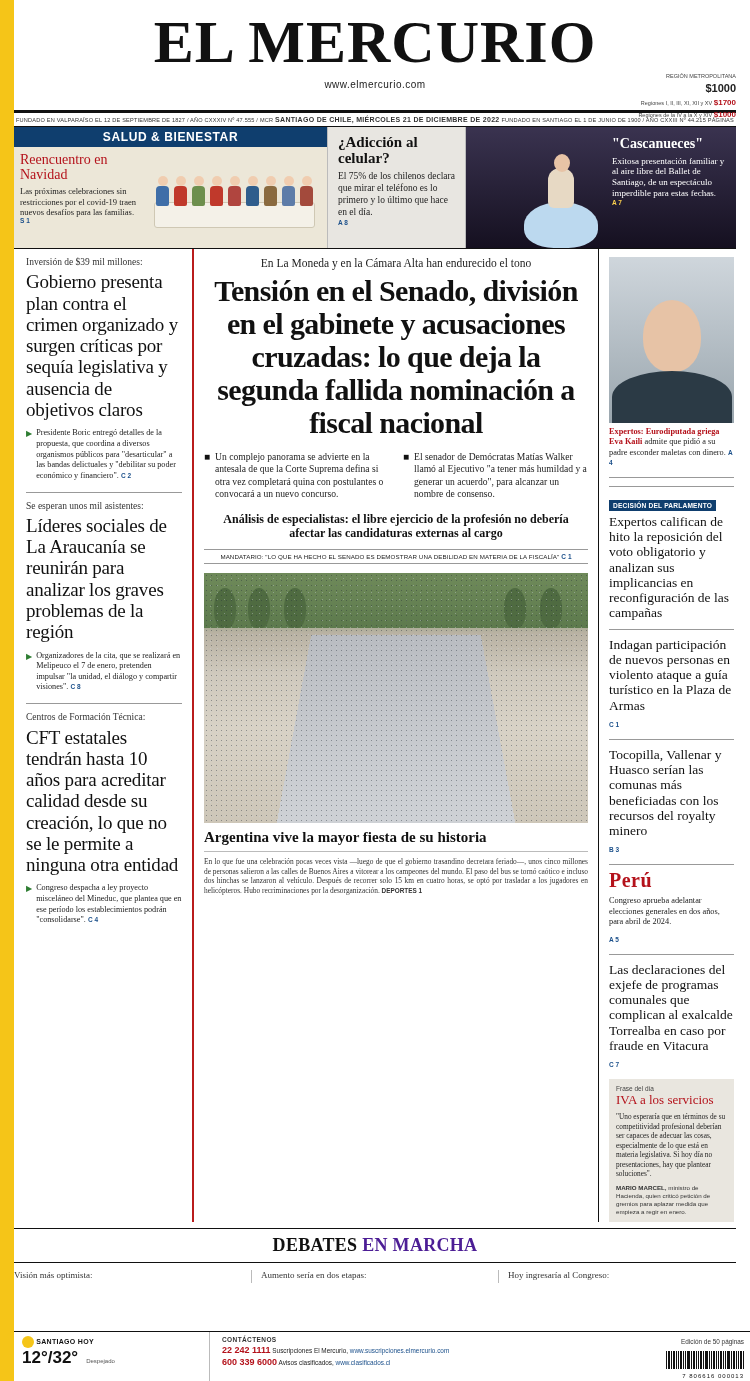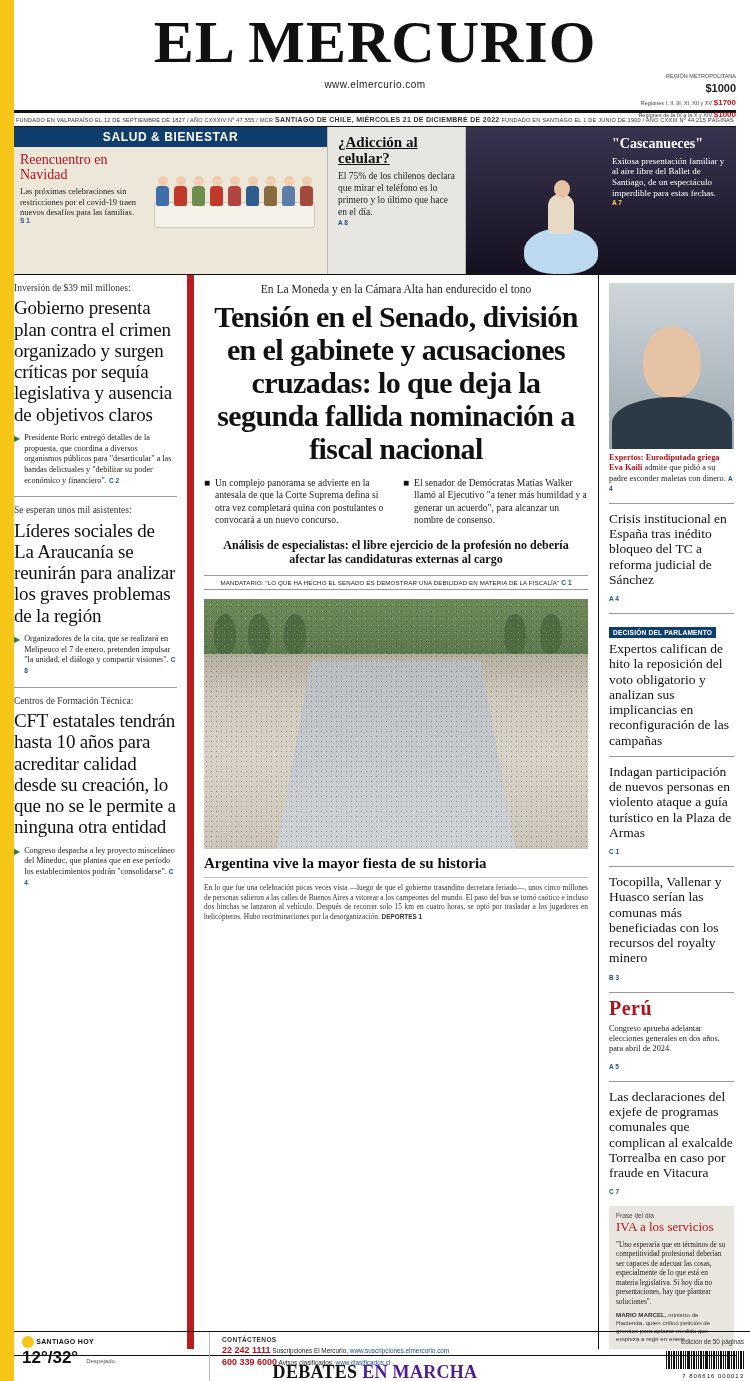--- a/index.html
+++ b/index.html
@@ -46,21 +46,21 @@
   }
   .dateline {
     display: flex; justify-content: space-between; align-items: center;
     font-family: "Liberation Sans", sans-serif;
     font-size: 5.6px; color: #333; padding: 3px 2px 3px 2px; letter-spacing: .2px;
   }
   .dateline .center { font-size: 7px; font-weight: bold; letter-spacing: .3px; }
   .dateline-rule { border-top: 1px solid #111; }
 
   
-  .promo { display: flex; height: 148px; margin: 0 14px; border-bottom: 1px solid #111; }
+  .promo { display: flex; height: 122px; margin: 0 14px; border-bottom: 1px solid #111; }
   .promo-salud {
     width: 314px; background: #ece7d8; position: relative;
     border-right: 1px solid #bbb;
   }
   .salud-banner {
     background: #0f3e6e; color: #fff; text-align: center;
     font-family: "Liberation Sans", sans-serif; font-weight: bold;
     font-size: 12px; letter-spacing: .6px; padding: 3px 0 3px 0;
   }
   .salud-body { display: flex; padding: 5px 6px 0 6px; }
@@ -70,36 +70,36 @@
     margin-bottom: 4px;
   }
   .salud-text p { font-size: 8.5px; line-height: 1.22; color: #222; }
   .salud-text .ref { font-family: "Liberation Sans", sans-serif; font-size: 6.5px; font-weight: bold; color: #1a4f8a; }
   .salud-art { flex: 1; position: relative; height: 84px; }
 
   .promo-adic {
     width: 138px; background: #e8e6e1; padding: 8px 8px 0 10px; position: relative;
     border-right: 1px solid #bbb;
   }
-  .promo-adic h3 { font-size: 15px; line-height: 1.04; font-weight: bold; color: #111; text-decoration: underline; }
+  .promo-adic h3 { font-size: 15px; line-height: 1.04; font-weight: bold; color: #111; }
   .promo-adic p { font-size: 9.5px; line-height: 1.25; margin-top: 5px; color: #222; }
   .promo-adic .ref { font-family: "Liberation Sans", sans-serif; font-size: 6.5px; font-weight: bold; color: #1a4f8a; }
 
   .promo-casca { flex: 1; position: relative; overflow: hidden; background: #2a2438; }
   .casca-text {
     position: absolute; right: 0; top: 0; bottom: 0; width: 132px;
     padding: 10px 8px 0 8px; color: #fff; z-index: 3;
   }
   .casca-text h3 { font-size: 14px; line-height: 1.05; font-weight: bold; }
   .casca-text p { font-size: 9px; line-height: 1.2; margin-top: 4px; }
   .casca-text .ref { font-family: "Liberation Sans", sans-serif; font-size: 6.5px; font-weight: bold; color: #ffd34d; }
 
   
   .main { display: flex; margin: 0 14px; }
-  .col-left { width: 180px; padding: 8px 10px 0 0; border-right: 7px solid #b91c1c; }
+  .col-left { width: 180px; padding: 8px 10px 0 12px; border-right: 2px solid #b91c1c; }
   .col-center { width: 404px; padding: 8px 10px 0 10px; }
   .col-right { width: 136px; padding: 8px 0 0 10px; border-left: 1px solid #111; }
 
   .kicker {
     font-size: 9.5px; color: #333; line-height: 1.2; margin-bottom: 3px;
   }
   .hl-left {
     font-size: 19px; line-height: 1.12; font-weight: normal; color: #111;
     letter-spacing: -.2px;
   }
@@ -415,24 +415,20 @@
           <div class="portrait-face"></div>
           <div class="portrait-body"></div>
         </div>
       </div>
       <div class="right-caption">
         <b>Expertos: Eurodiputada griega Eva Kaili</b><span> admite que pidió a su padre esconder maletas con dinero.</span>
         <span class="ref">A 4</span>
       </div>
       <div class="rsep"></div>
 
-      <div>
-        <div class="right-hl">Crisis institucional en España tras inédito bloqueo del TC a reforma judicial de Sánchez</div>
-        <span class="ref">A 4</span>
-      </div>
       <div class="rsep"></div>
 
       <div>
         <span class="tag-blue">DECISIÓN DEL PARLAMENTO</span>
         <div class="right-hl">Expertos califican de hito la reposición del voto obligatorio y analizan sus implicancias en reconfiguración de las campañas</div>
       </div>
       <div class="rsep"></div>
 
       <div>
         <div class="right-hl">Indagan participación de nuevos personas en violento ataque a guía turístico en la Plaza de Armas</div>

